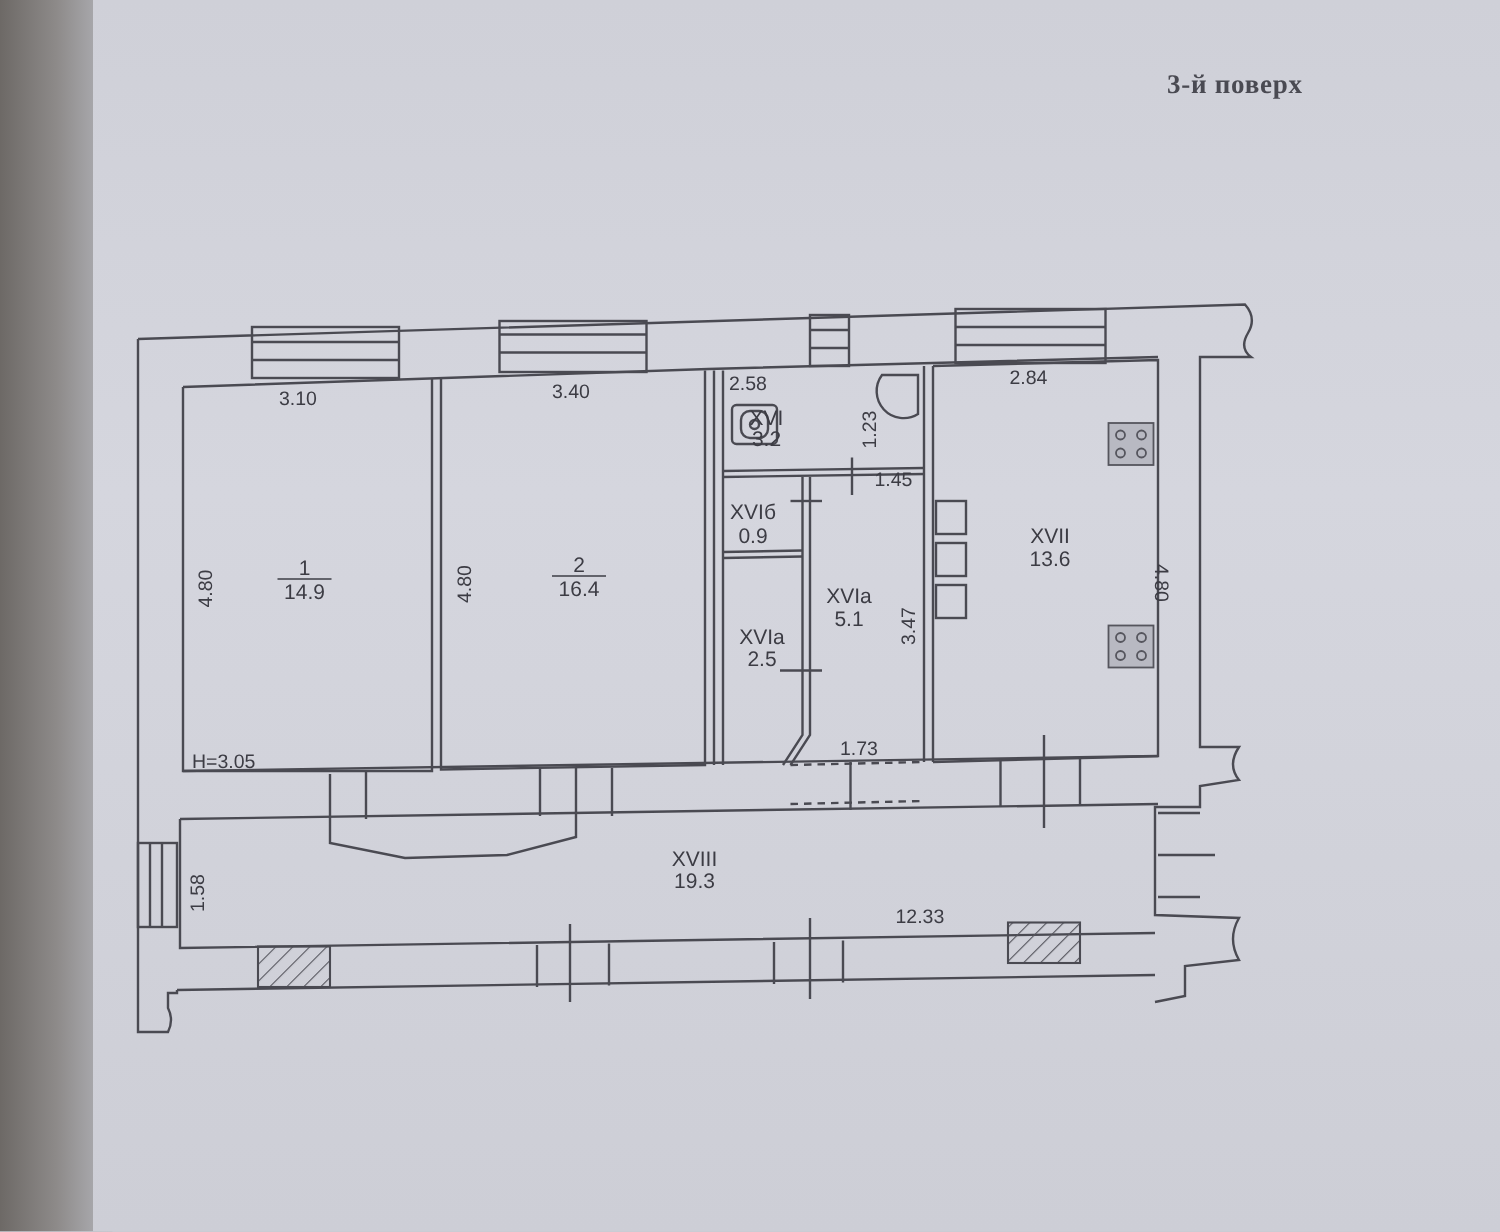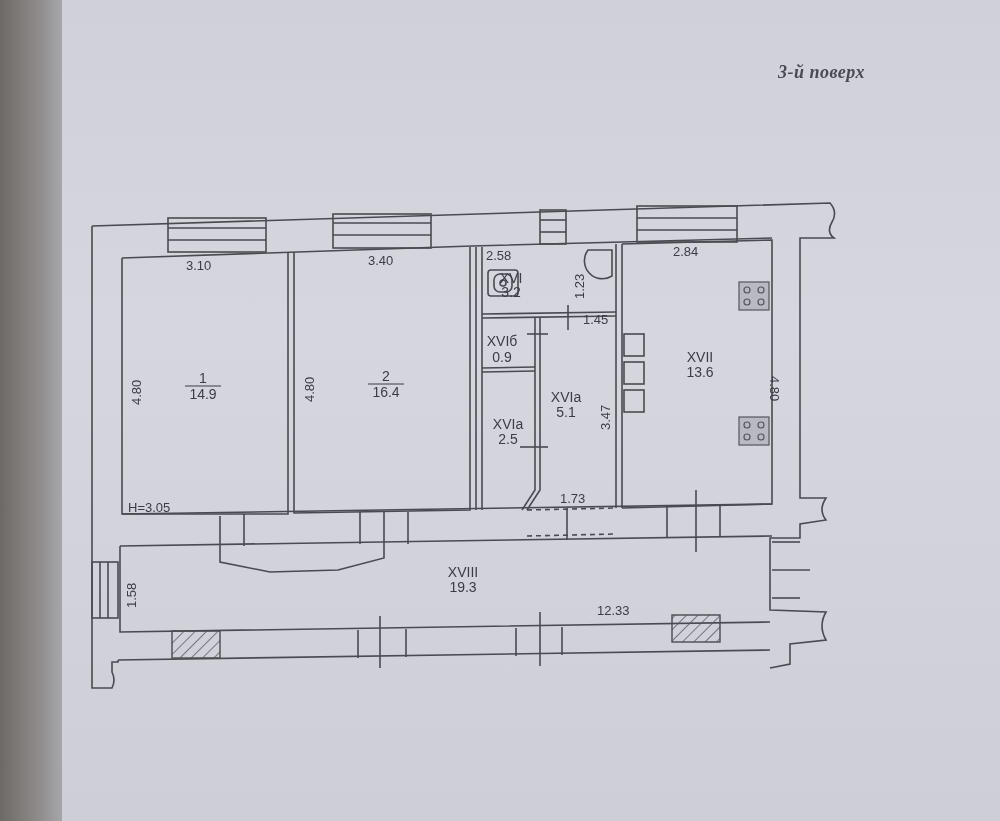--- a/index.html
+++ b/index.html
@@ -10,23 +10,23 @@
   }
   .shadow-strip {
     position: absolute; left: 0; top: 0; width: 75px; height: 821px;
     background: linear-gradient(90deg, #6d6966 0%, #8d8a89 50%, #b4b5bb 100%);
   }
   .paper {
     position: absolute; left: 62px; top: 0; width: 938px; height: 821px;
     background: linear-gradient(180deg, #cfd0d8 0%, #d5d6de 40%, #cdced6 100%);
   }
   .page-title {
-    position: absolute; left: 778px; top: 62px;
+    position: absolute; left: 778px; top: 46px;
     font-family: "Liberation Serif", serif; font-weight: bold;
-    font-size: 18px; color: #4a4a52; letter-spacing: 0.5px; font-style: italic;
+    font-size: 18px; color: #4a4a52; letter-spacing: 0.5px;
   }
   svg.plan { position: absolute; left: 0; top: 0; }
   .lbl { font-family: "Liberation Sans", sans-serif; fill: #3c3c44; }
   .dim { font-size: 13px; }
   .room-no { font-size: 14px; }
   .room-area { font-size: 14px; }
 </style>
 </head>
 <body>
 

